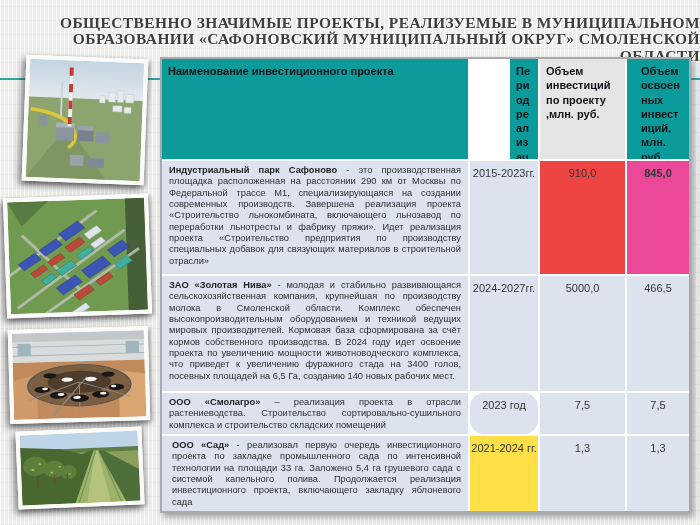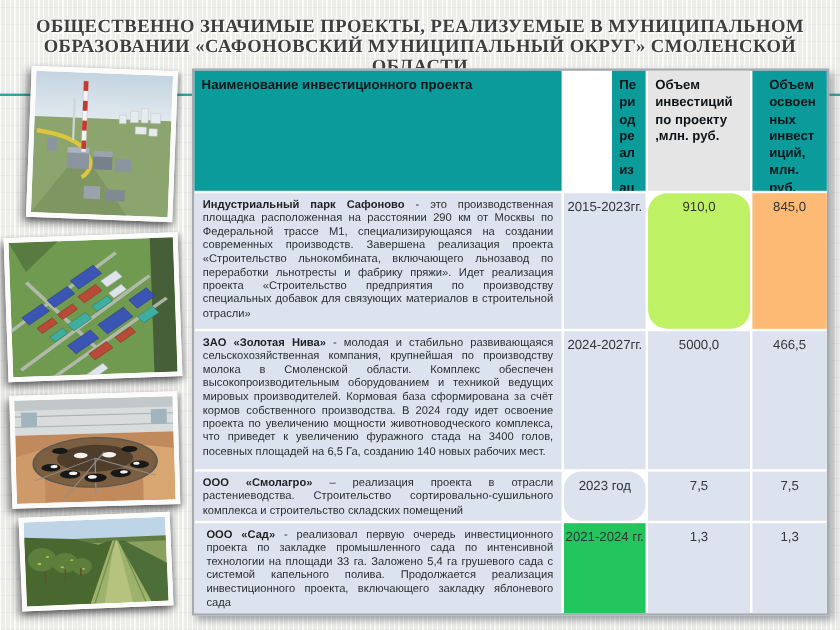--- a/index.html
+++ b/index.html
@@ -18,21 +18,21 @@
       repeating-linear-gradient(0deg, rgba(0,0,0,0.03) 0 1px, transparent 1px 14px);
   }
 
   .accent-line{
     position:absolute; left:0; top:78px; width:700px; height:2px;
     z-index:1;
   }
 
   .title{
     position:absolute; top:15px; left:0; width:100%; z-index:2;
-    text-align:center;
+    text-align:right;
     font-family:"Liberation Serif", serif;
     font-size:15.5px; line-height:1.06; letter-spacing:.4px;
     color:#3e3e3e; font-weight:600;
     text-shadow:1px 1px 0 rgba(255,255,255,.95), -1px -1px 0 rgba(255,255,255,.4);
   }
 
   
   .photo{
     position:absolute; z-index:3; background:#fff;
     border:4px solid #fbfbfa;
@@ -251,30 +251,30 @@
 </div>
 
 <div class="invest-table">
   <div class="cell th" style="background: rgb(11, 155, 155);">Наименование инвестиционного проекта</div>
   <div class="cell th" style="background: rgb(11, 155, 155); margin-left: 40px;">Период реализации проекта</div>
   <div class="cell th" style="background: #e5e5e5;">Объем инвестиций по проекту ,млн. руб.</div>
   <div class="cell th" style="background: rgb(11, 155, 155); padding-left: 14px;">Объем освоенных инвестиций, млн. руб.</div>
 
   <div class="cell td-name" style="background: rgb(220, 227, 238);"><b>Индустриальный парк Сафоново</b><span> - это производственная площадка расположенная на расстоянии 290 км от Москвы по Федеральной трассе М1, специализирующаяся на создании современных производств. Завершена реализация проекта «Строительство льнокомбината, включающего льнозавод по переработки льнотресты и фабрику пряжи». Идет реализация проекта «Строительство предприятия по производству специальных добавок для связующих материалов в строительной отрасли»</span></div>
   <div class="cell td-num" style="background: rgb(220, 227, 238);">2015-2023гг.</div>
-  <div class="cell td-num" style="background: #bef264; border-radius: 16px;">910,0</div>
-  <div class="cell td-num" style="background: #fdba74;">845,0</div>
+  <div class="cell td-num" style="background: #ef4444;">910,0</div>
+  <div class="cell td-num" style="background: #ec4899; font-weight: bold;">845,0</div>
 
   <div class="cell td-name" style="background: rgb(220, 227, 238);"><b>ЗАО «Золотая Нива»</b><span> - молодая и стабильно развивающаяся сельскохозяйственная компания, крупнейшая по производству молока в Смоленской области. Комплекс обеспечен высокопроизводительным оборудованием и техникой ведущих мировых производителей. Кормовая база сформирована за счёт кормов собственного производства. В 2024 году идет освоение проекта  по увеличению мощности животноводческого комплекса, что приведет к увеличению фуражного стада на 3400 голов, посевных площадей на 6,5 Га, созданию 140 новых рабочих мест.</span></div>
   <div class="cell td-num" style="background: rgb(220, 227, 238);">2024-2027гг.</div>
   <div class="cell td-num" style="background: rgb(220, 227, 238);">5000,0</div>
   <div class="cell td-num" style="background: rgb(220, 227, 238);">466,5</div>
 
   <div class="cell td-name" style="background: rgb(220, 227, 238);"><b>ООО «Смолагро»</b><span> – реализация проекта в отрасли растениеводства. Строительство сортировально-сушильного комплекса и строительство  складских помещений</span></div>
   <div class="cell td-num" style="background: rgb(220, 227, 238); border-radius: 14px;">2023 год</div>
   <div class="cell td-num" style="background: rgb(220, 227, 238);">7,5</div>
   <div class="cell td-num" style="background: rgb(220, 227, 238);">7,5</div>
 
   <div class="cell td-name" style="background: rgb(220, 227, 238); padding-left: 10px;"><b>ООО «Сад»</b><span> - реализовал первую очередь инвестиционного проекта по закладке промышленного сада по интенсивной технологии на площади 33 га. Заложено 5,4 га грушевого сада с системой капельного полива. Продолжается реализация инвестиционного проекта, включающего закладку яблоневого сада</span></div>
-  <div class="cell td-num" style="background: #22c55e;">2021-2024 гг.</div>
+  <div class="cell td-num" style="background: #fde047;">2021-2024 гг.</div>
   <div class="cell td-num" style="background: rgb(220, 227, 238);">1,3</div>
   <div class="cell td-num" style="background: rgb(220, 227, 238);">1,3</div>
 </div>
 
 </body></html>

